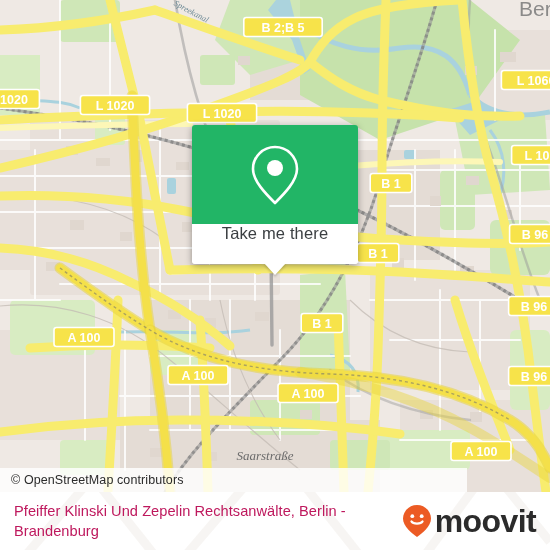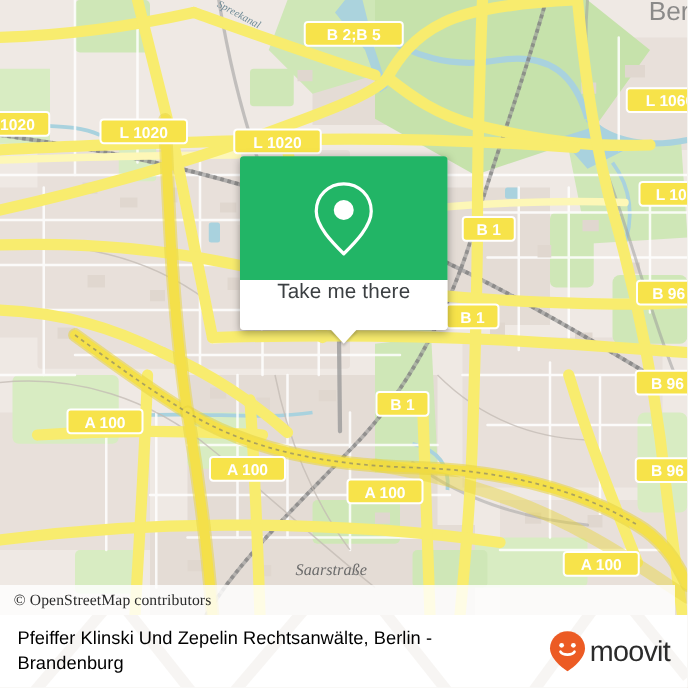--- a/index.html
+++ b/index.html
@@ -9,25 +9,25 @@
     background:#fff;
   }
   #app{position:relative;width:550px;height:550px;overflow:hidden;background:#fff;}
 
   
   .map-wrap{position:absolute;left:0;top:0;width:550px;height:492px;overflow:hidden;background:#efe9e4;}
   .map-svg{position:absolute;left:0;top:0;width:550px;height:492px;display:block;}
 
   
   .attrib{
-    position:absolute;left:0;bottom:0;width:540px;height:24px;
+    position:absolute;left:0;bottom:0;width:467px;height:24px;
     background:rgba(255,255,255,0.82);
     display:flex;align-items:center;
     box-sizing:border-box;padding-left:11px;
-    font-size:12.5px;color:#2b2b2b;letter-spacing:.1px;font-family:Liberation Serif, serif;
+    font-size:12.5px;color:#2b2b2b;letter-spacing:.1px;
   }
 
   
   .popup{
     position:absolute;left:192px;top:125px;width:166px;
     border-radius:3px;
     box-shadow:0 2px 7px rgba(0,0,0,.34);
     overflow:visible;
     z-index:40;
   }
@@ -59,21 +59,21 @@
     background:#fff;display:flex;align-items:center;
     box-sizing:border-box;padding:0 14px 0 14px;
     overflow:hidden;
   }
   .footer-bg{
     position:absolute;left:0;top:0;width:550px;height:58px;opacity:.5;
   }
   .footer-title{
     position:relative;z-index:2;
     flex:1 1 auto;
-    font-size:14.6px;line-height:20px;color:#000000;
+    font-size:14.6px;line-height:20px;color:#be185d;
     padding-right:10px;letter-spacing:.05px;
   }
   .brand{position:relative;z-index:2;flex:0 0 auto;display:flex;align-items:center;}
 </style>
 </head>
 <body>
 
 <div id="app">
 
   <div class="map-wrap">
@@ -359,17 +359,17 @@
 
     <div class="footer-title">Pfeiffer Klinski Und Zepelin Rechtsanwälte, Berlin - Brandenburg</div>
 
     <div class="brand">
       <svg width="30" height="34" viewBox="0 0 30 34" style="margin-right:3px">
         <path d="M15 1 C7.3 1 1 7.1 1 14.6 C1 22.4 10.2 30 15 33 C19.8 30 29 22.4 29 14.6 C29 7.1 22.7 1 15 1 Z" fill="#EC5B24"></path>
         <circle cx="10.3" cy="12.2" r="1.9" fill="#ffffff"></circle>
         <circle cx="19.7" cy="12.2" r="1.9" fill="#ffffff"></circle>
         <path d="M9.4 17.4 C11.2 20.4 18.8 20.4 20.6 17.4" fill="none" stroke="#ffffff" stroke-width="2.1" stroke-linecap="round"></path>
       </svg>
-      <span style="font-size:23px;line-height:31px;color:#2b2b2b;letter-spacing:-0.6px;font-weight:400;">moovit</span>
+      <span style="font-size:32px;line-height:31px;color:#2b2b2b;letter-spacing:-0.6px;font-weight:700;">moovit</span>
     </div>
   </div>
 
 </div>
 
 </body></html>

